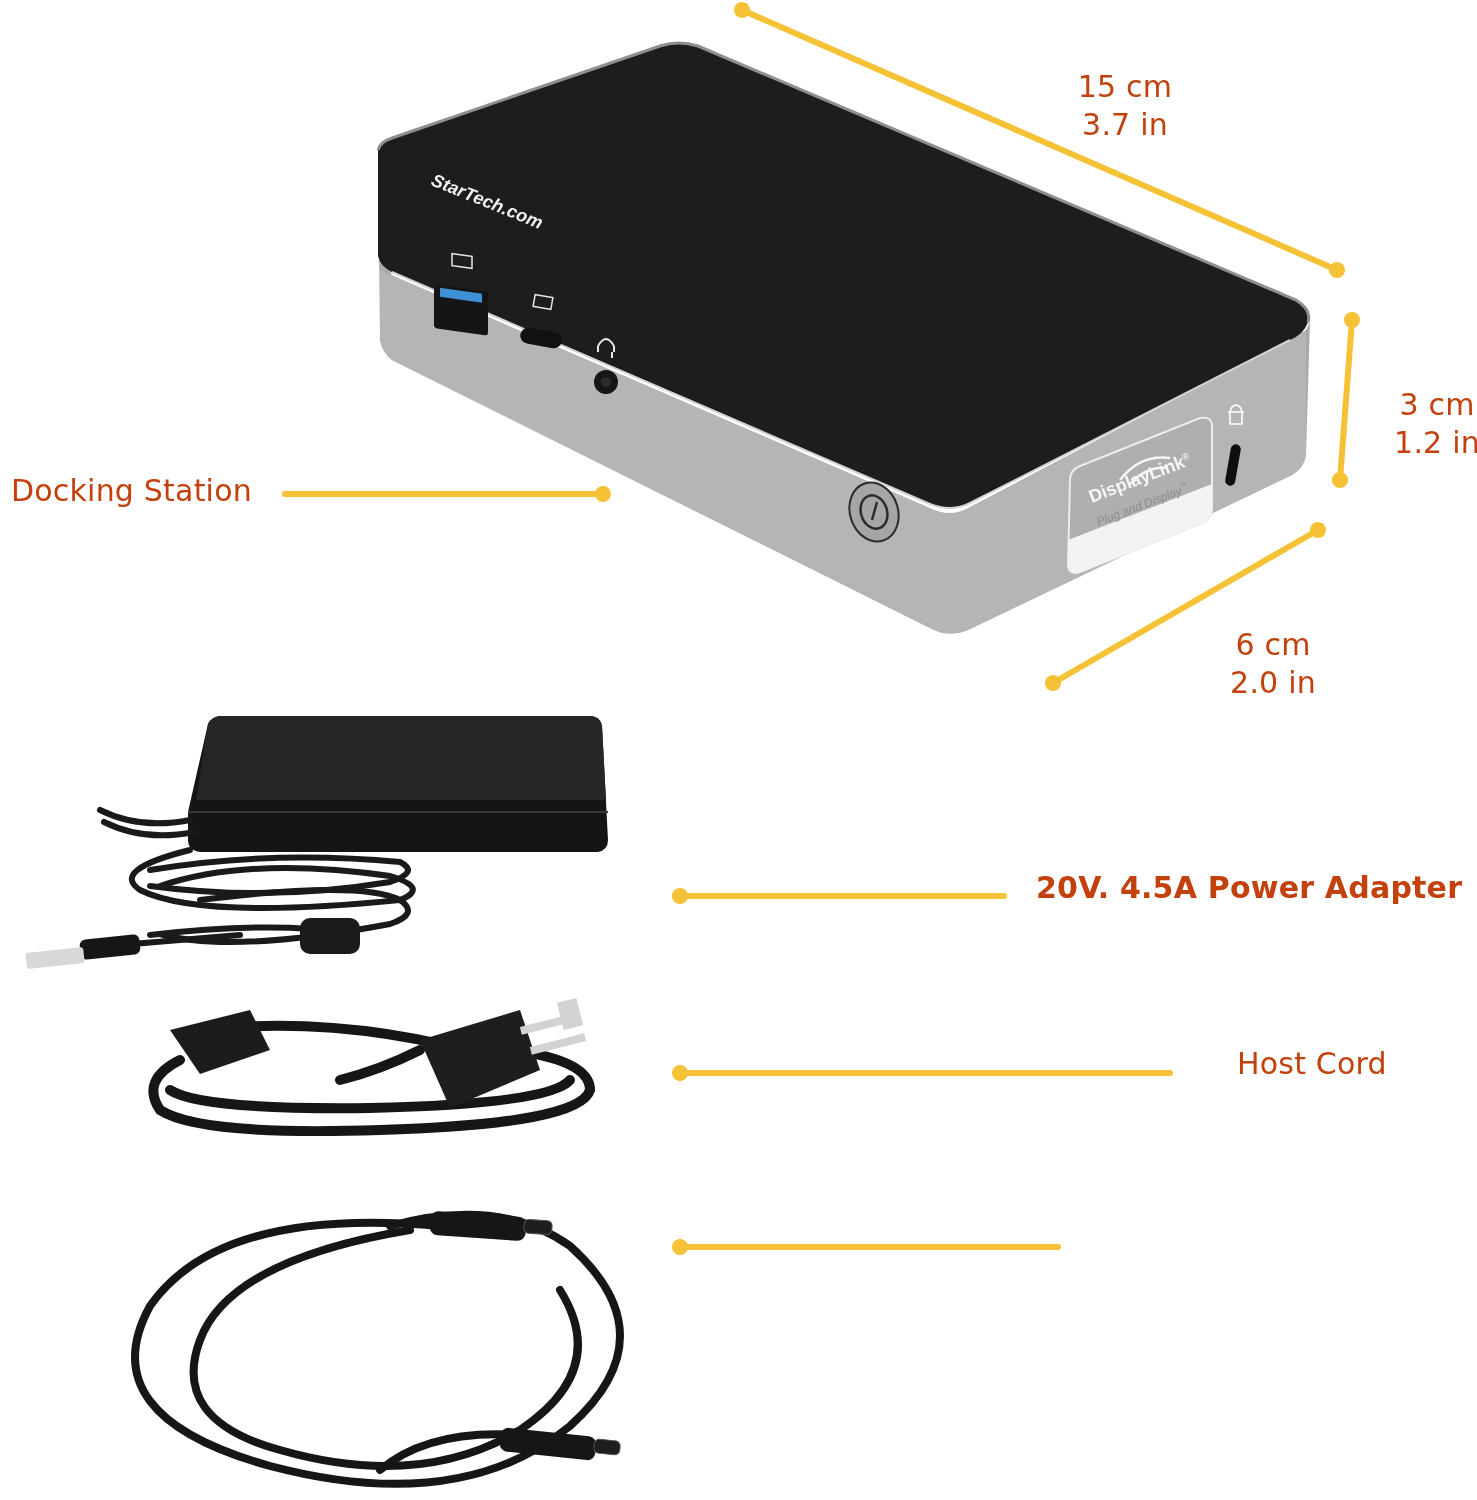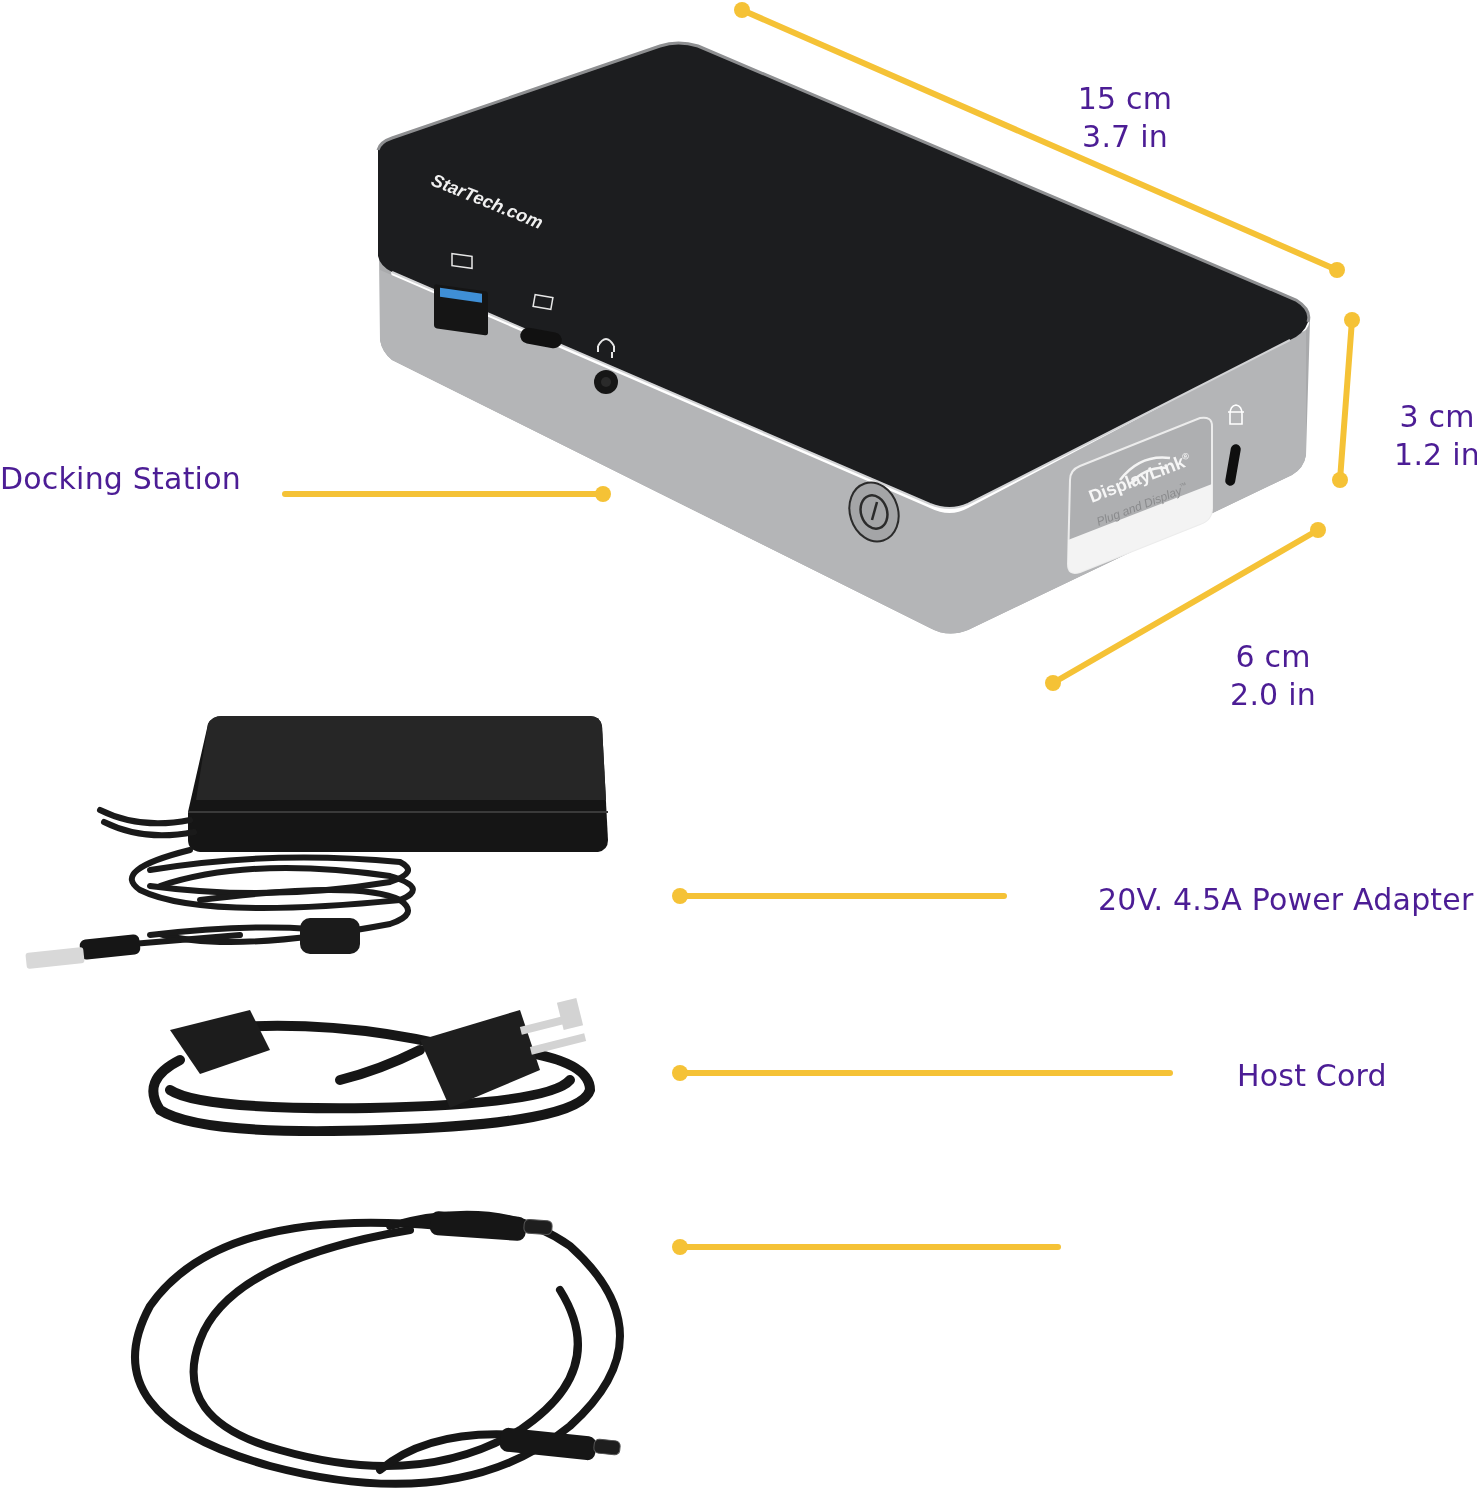--- a/index.html
+++ b/index.html
@@ -1,18 +1,18 @@
 <!DOCTYPE html>
 <html><head>
 <meta charset="utf-8">
 <style>
   html, body { margin:0; padding:0; background:#ffffff; }
   body { width:1477px; height:1500px; position:relative; overflow:hidden; font-family:"DejaVu Sans", sans-serif; }
   .stage { position:absolute; left:0; top:0; width:1477px; height:1500px; }
-  .label { position:absolute; color:#4c1d95; font-size:30px; line-height:38px; letter-spacing:0.2px; font-family:"DejaVu Sans", sans-serif;margin-top:12px; }
+  .label { position:absolute; color:#c2410c; font-size:30px; line-height:38px; letter-spacing:0.2px; font-family:"DejaVu Sans", sans-serif; }
   .dim { text-align:center; }
   svg.art { position:absolute; left:0; top:0; }
 </style>
 </head>
 <body>
 
 <div class="stage">
 
   <svg class="art" width="1477" height="1500" viewBox="0 0 1477 1500">
 
@@ -158,17 +158,17 @@
   </div>
   <div class="label dim" style="left:1392px;top:386px;width:90px;">
     <div>3 cm</div>
     <div>1.2 in</div>
   </div>
   <div class="label dim" style="left:1218px;top:626px;width:110px;">
     <div>6 cm</div>
     <div>2.0 in</div>
   </div>
 
-  <div class="label" style="left:0px;top:448px;">Docking Station</div>
-  <div class="label" style="left:1098px;top:869px;">20V. 4.5A Power Adapter</div>
+  <div class="label" style="left:0px;top:472px;padding-left:11px;">Docking Station</div>
+  <div class="label" style="left:1036px;top:869px;font-weight:bold;">20V. 4.5A Power Adapter</div>
   <div class="label" style="left:1237px;top:1045px;">Host Cord</div>
 
 </div>
 
 </body></html>

